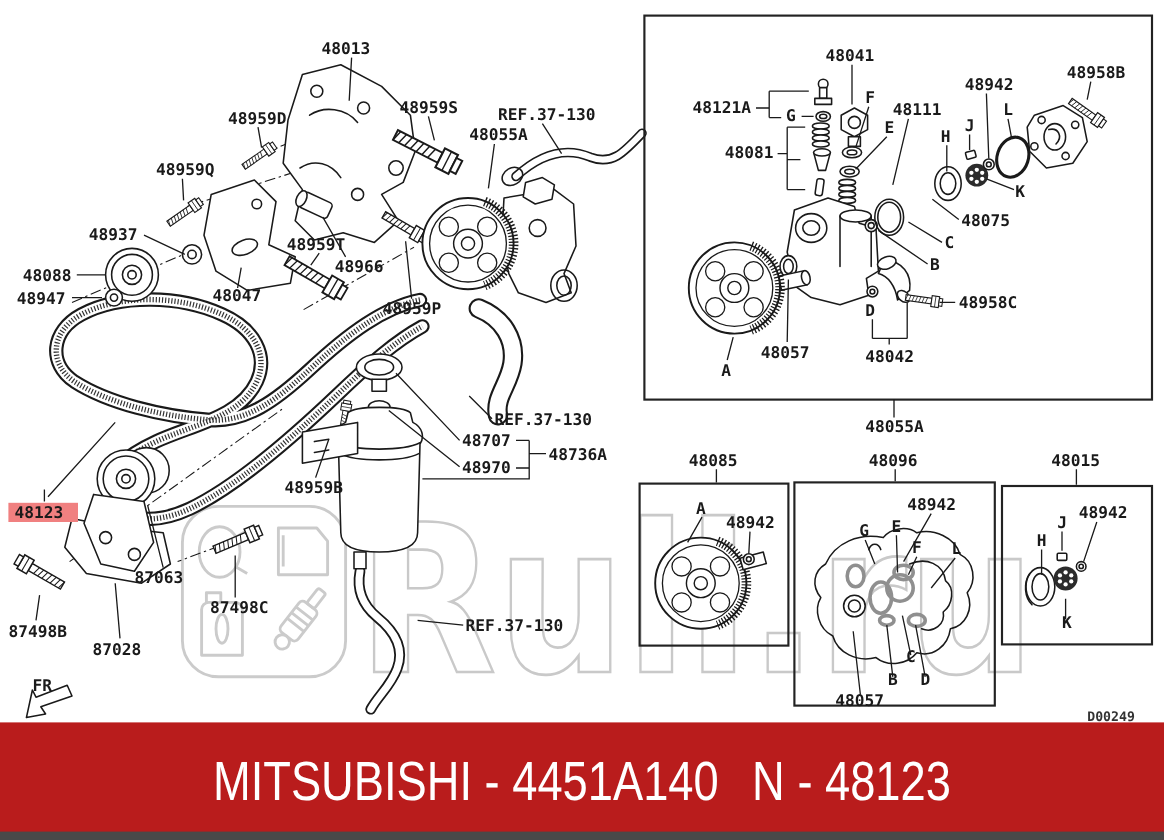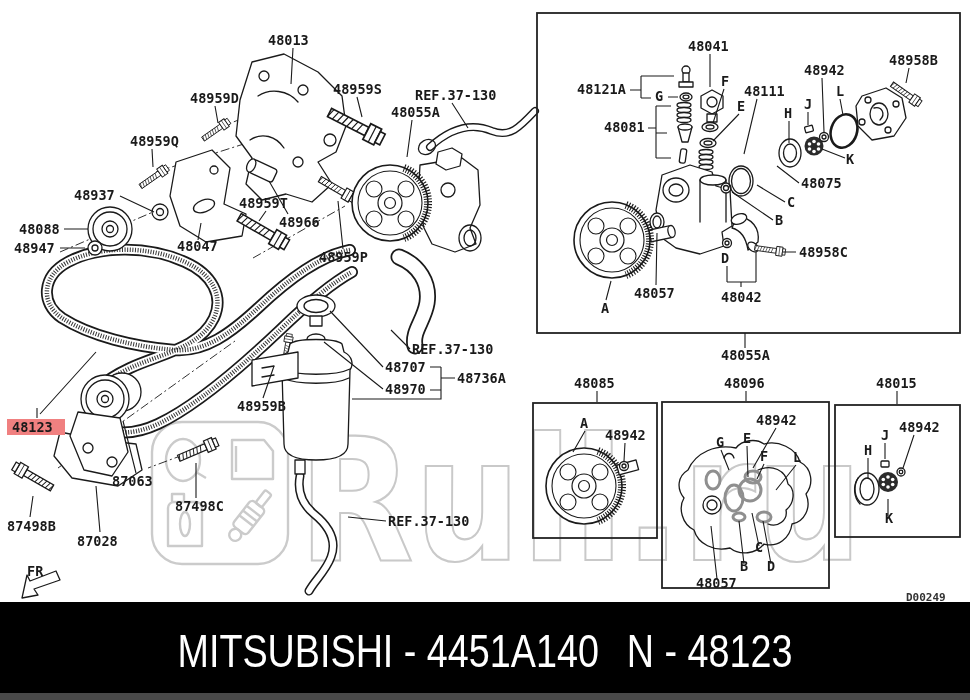--- a/index.html
+++ b/index.html
@@ -9,21 +9,21 @@
            fill:#1a1a1a;letter-spacing:0px;}
   svg text.wm{font-family:"DejaVu Sans",sans-serif;font-weight:bold;font-size:172px;
               fill:#ffffff;stroke:#c9c9c9;stroke-width:2.2px;letter-spacing:0;}
   svg text.code{font-size:11px;font-weight:bold;fill:#333;}
   .ink{stroke:#1a1a1a;fill:none;stroke-width:1.3;stroke-linecap:round;stroke-linejoin:round;}
   .ld{stroke:#1a1a1a;fill:none;stroke-width:1.1;}
   .dd{stroke:#1a1a1a;fill:none;stroke-width:0.9;stroke-dasharray:9 3 2 3;}
   .box{stroke:#222;fill:none;stroke-width:1.8;}
   .gray{stroke:#8f8f8f;fill:none;stroke-width:3;}
   .wmk{stroke:#cbcbcb;fill:none;stroke-width:2.4;stroke-linejoin:round;}
-  .footer{position:absolute;left:0;top:602px;width:970px;height:98px;background:#000000;
+  .footer{position:absolute;left:0;top:602px;width:970px;height:98px;background:#b91c1c;
           display:flex;align-items:center;justify-content:center;}
   .footer-line{display:flex;gap:34px;transform:scaleX(0.82);transform-origin:center;
                font-family:"Liberation Sans",sans-serif;font-size:46px;color:#fff;
                white-space:nowrap;line-height:1;}
   .footer-edge{position:absolute;left:0;bottom:0;width:100%;height:7px;background:#494949;}
 </style>
 </head>
 <body>
 
 <div class="stage">

